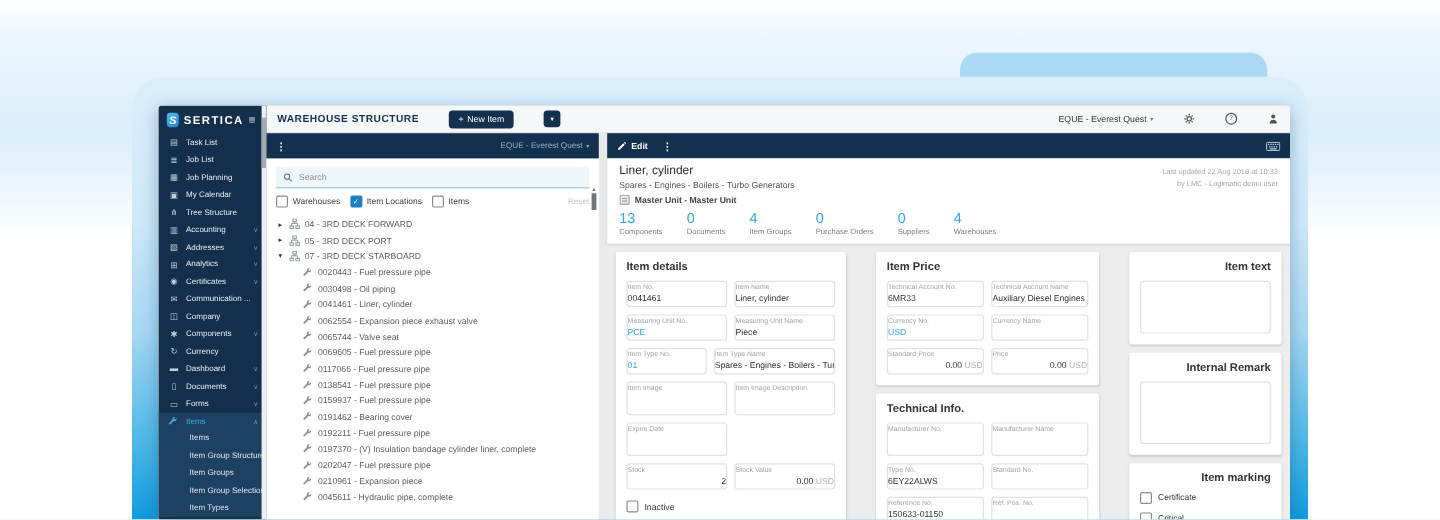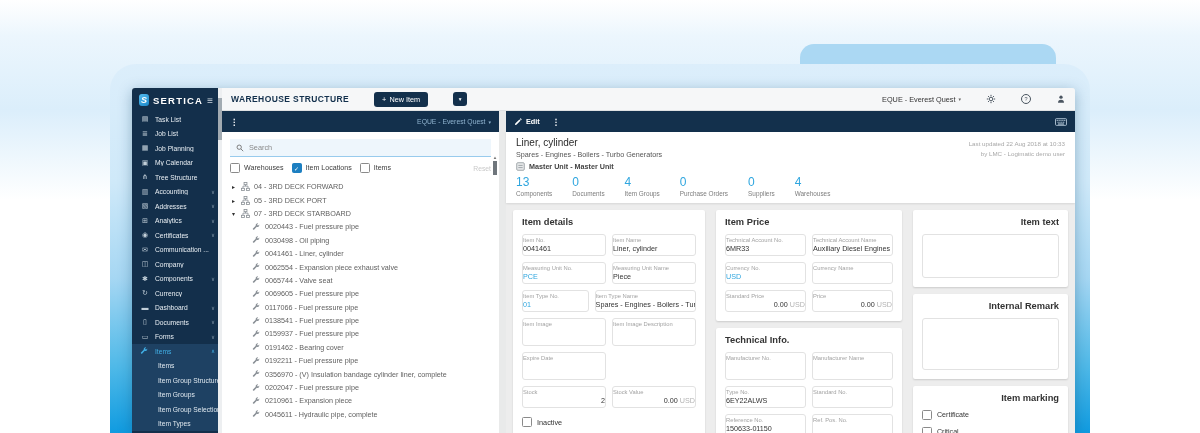--- a/index.html
+++ b/index.html
@@ -72,21 +72,21 @@
   .edit-group{display:flex;align-items:center;gap:4px;color:#fff;font-size:7.3px;font-weight:bold;}
   .detail-header{background:#fff;padding:5px 10px 6px;position:relative;box-shadow:0 1px 2px rgba(0,0,0,.10);flex-shrink:0;}
   .dh-title{font-size:10px;color:#2b2b2b;}
   .dh-cat{font-size:7.2px;color:#555;margin-top:2px;}
   .dh-master{display:flex;align-items:center;gap:4px;margin-top:3px;font-size:7.2px;color:#444;font-weight:bold;}
   .mu-ico{width:9px;height:9px;color:#9aa0a5;display:flex;}
   .stats{display:flex;gap:20px;margin-top:4px;}
   .stat .v{font-size:12px;color:#2fa6df;}
   .stat .l{font-size:6.4px;color:#7d7d7d;margin-top:1px;}
   .updated{position:absolute;right:10px;top:7px;text-align:right;font-size:6.2px;color:#a8a8a8;line-height:1.55;}
-  .cards{flex:1;display:flex;gap:11px;padding:7px 7px 0;min-height:0;}
+  .cards{flex:1;display:flex;gap:25px;padding:7px 7px 0;min-height:0;}
   .col{display:flex;flex-direction:column;gap:7px;min-height:0;}
   .col1{width:192px;flex-shrink:0;}
   .col2{width:186px;flex-shrink:0;}
   .col3{flex:1;min-width:0;text-align:right;}
   .card{background:#fff;border-radius:2px;box-shadow:0 1px 2px rgba(0,0,0,.14);padding:7px 9px 9px;}
   .card.grow{flex:1;}
   .card-title{font-size:9.3px;font-weight:bold;color:#333;margin-bottom:7px;}
   .fields{display:flex;flex-wrap:wrap;gap:6px 6px;}
   .field{box-sizing:border-box;flex:0 0 calc(50% - 3px);border:1px solid #e2e2e2;border-radius:3px;padding:2px 0 2px;min-height:22px;overflow:hidden;}
   .field.narrow{flex-basis:calc(40% - 3px);}
@@ -465,21 +465,21 @@
               </span>
               <span>0192211 - Fuel pressure pipe</span>
             </div>
             <div class="t-row">
               <span class="t-ind"></span>
               <span class="t-ico">
                 <svg viewBox="0 0 12 12" width="8" height="8" fill="currentColor">
                   <path d="M10.8 2.2a2.9 2.9 0 0 1-3.6 3.6L3.4 9.6a1.15 1.15 0 1 1-1.6-1.6l3.8-3.8A2.9 2.9 0 0 1 9.2 .6L7.7 2.1l.3 1.4 1.4.3z"></path>
                 </svg>
               </span>
-              <span>0356970 - (V) Insulation bandage cylinder liner, complete</span>
+              <span>0197370 - (V) Insulation bandage cylinder liner, complete</span>
             </div>
             <div class="t-row">
               <span class="t-ind"></span>
               <span class="t-ico">
                 <svg viewBox="0 0 12 12" width="8" height="8" fill="currentColor">
                   <path d="M10.8 2.2a2.9 2.9 0 0 1-3.6 3.6L3.4 9.6a1.15 1.15 0 1 1-1.6-1.6l3.8-3.8A2.9 2.9 0 0 1 9.2 .6L7.7 2.1l.3 1.4 1.4.3z"></path>
                 </svg>
               </span>
               <span>0202047 - Fuel pressure pipe</span>
             </div>

